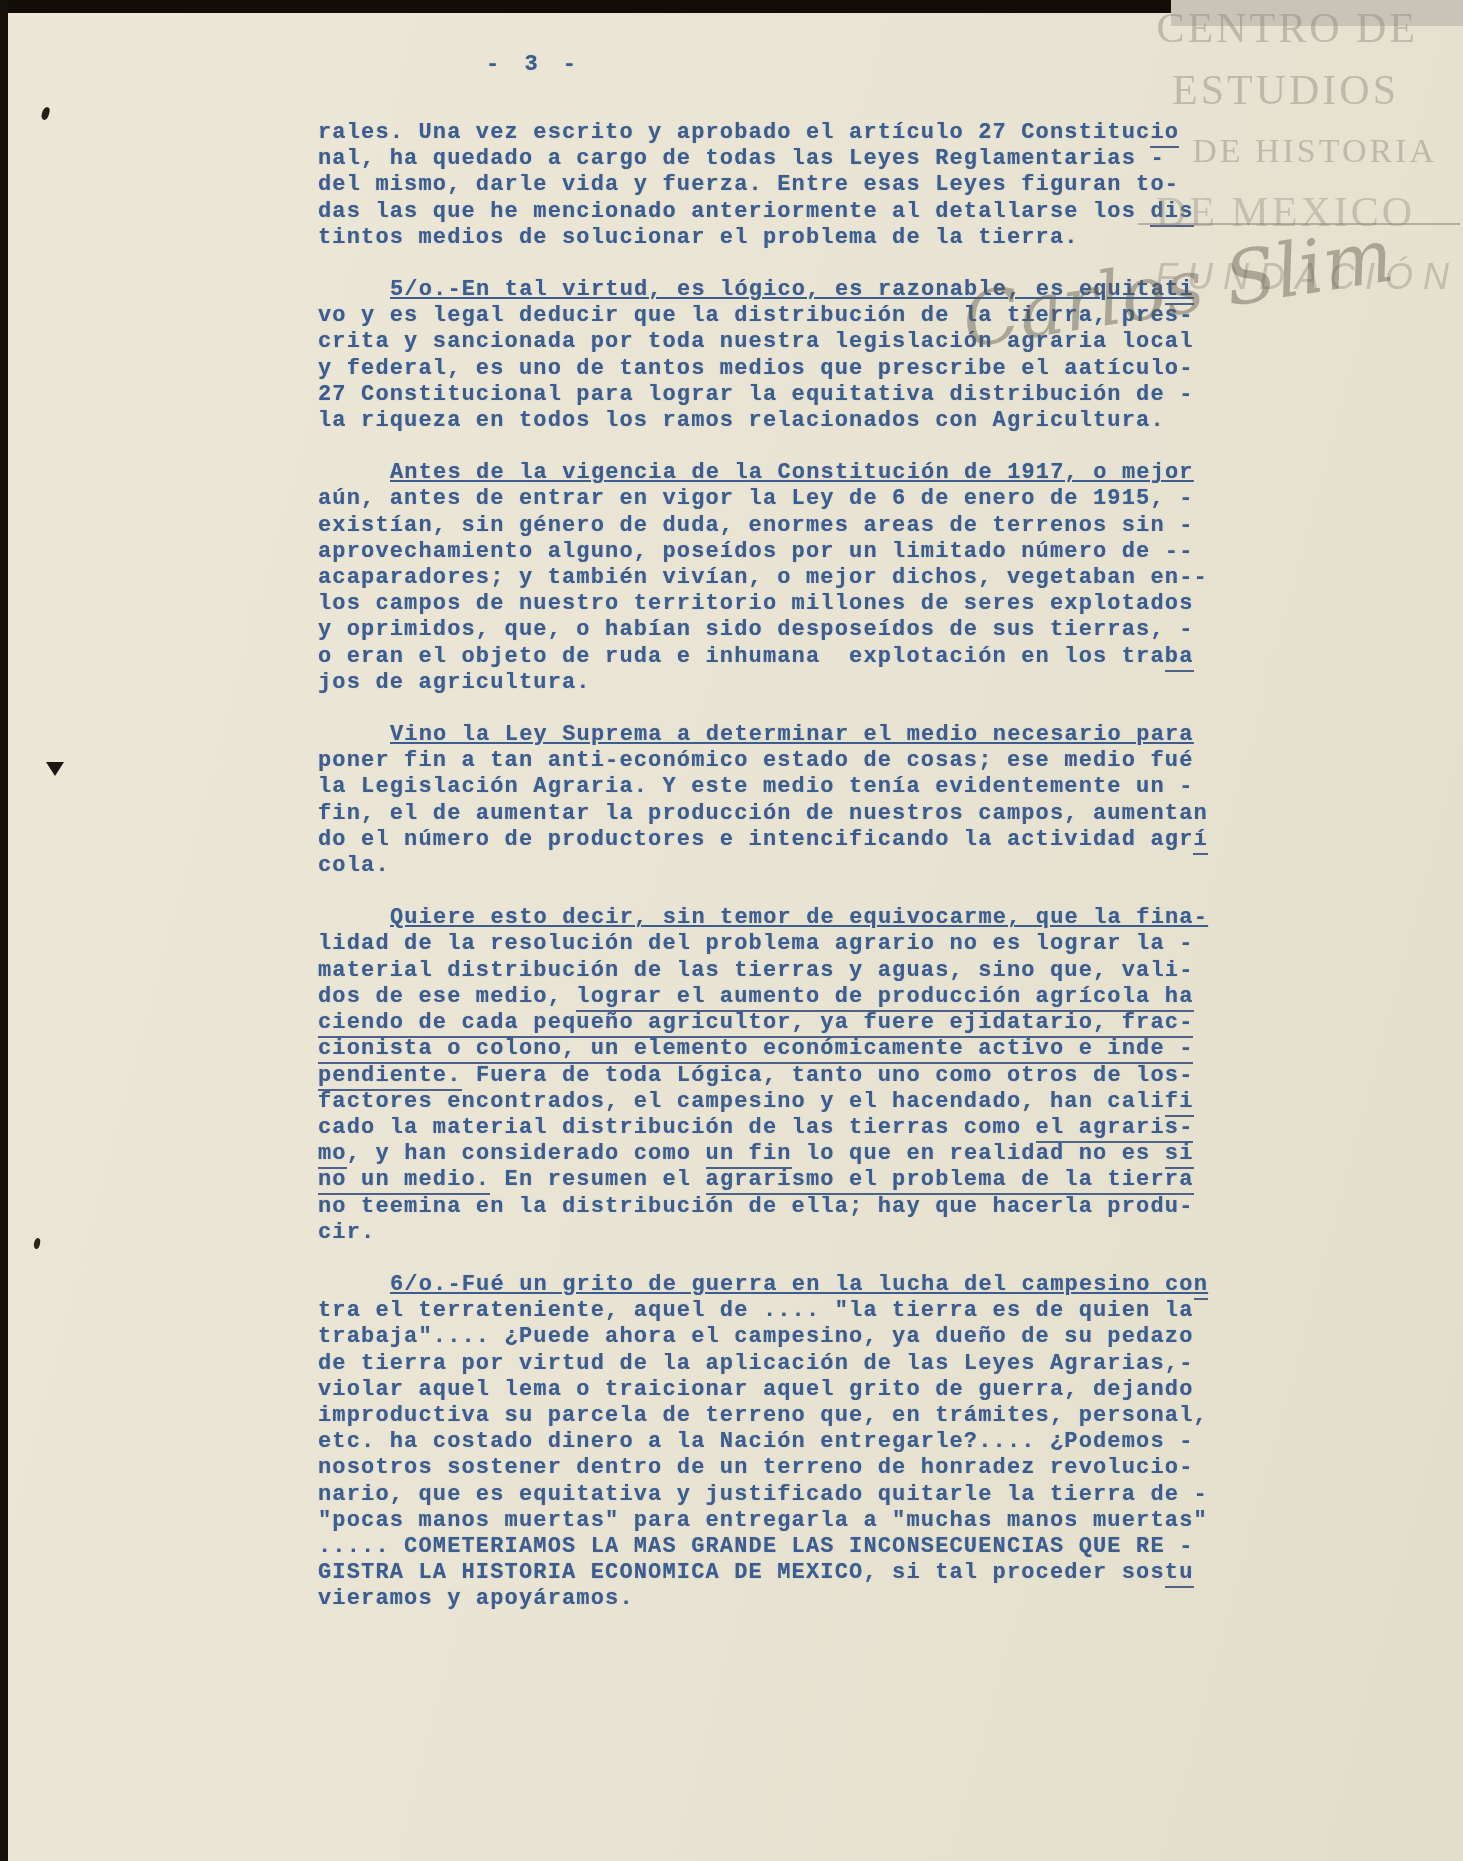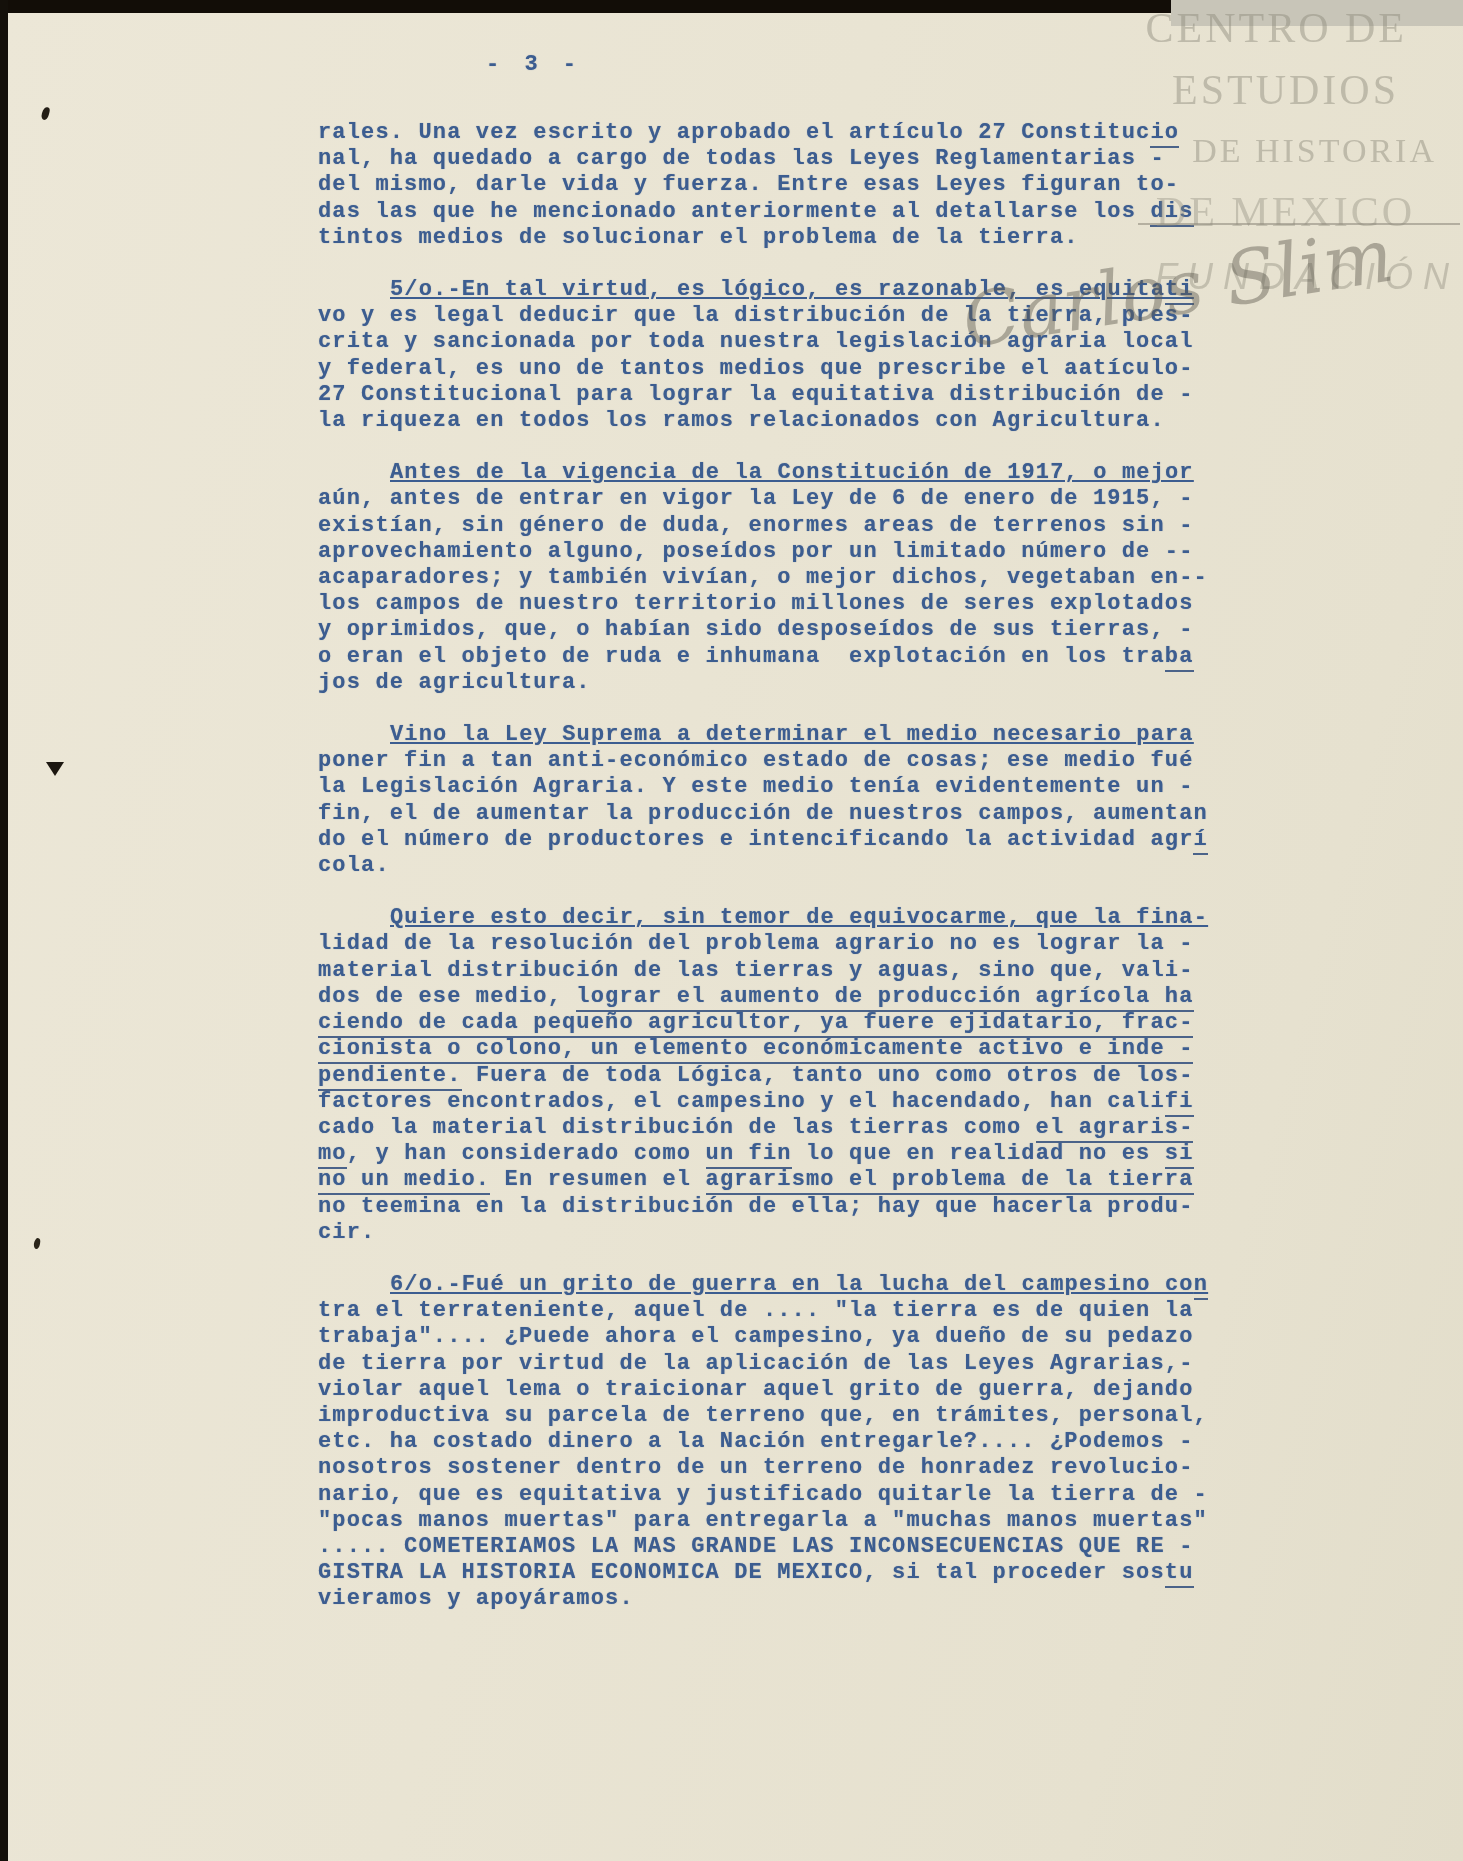--- a/index.html
+++ b/index.html
@@ -27,21 +27,21 @@
   }
   .paragraph + .paragraph{margin-top:26px;}
   .paragraph.indent .line:first-child{text-indent:72px;text-decoration:underline;}
   .line{min-height:26.2px;}
   .u{border-bottom:2px solid rgba(47,76,124,.85);padding-bottom:1px;}
   
   .wm{
     position:absolute;font-family:"Liberation Serif","DejaVu Serif",serif;
     color:#8d8a7b;opacity:.45;white-space:nowrap;letter-spacing:3px;z-index:5;
   }
-  .wm1{top:4px;right:56px;font-size:42px;}
+  .wm1{top:4px;right:45px;font-size:42px;}
   .wm2{top:66px;right:64px;font-size:42px;}
   .wm3{top:132px;right:26px;font-size:34px;}
   .wm4{top:188px;right:48px;font-size:42px;opacity:.38;}
   .wm5{
     top:256px;right:4px;font-size:36px;letter-spacing:10px;opacity:.4;
     font-family:"Liberation Sans","DejaVu Sans",sans-serif;
     font-style:italic;
   }
   .signature{
     position:absolute;left:960px;top:238px;width:520px;z-index:6;

